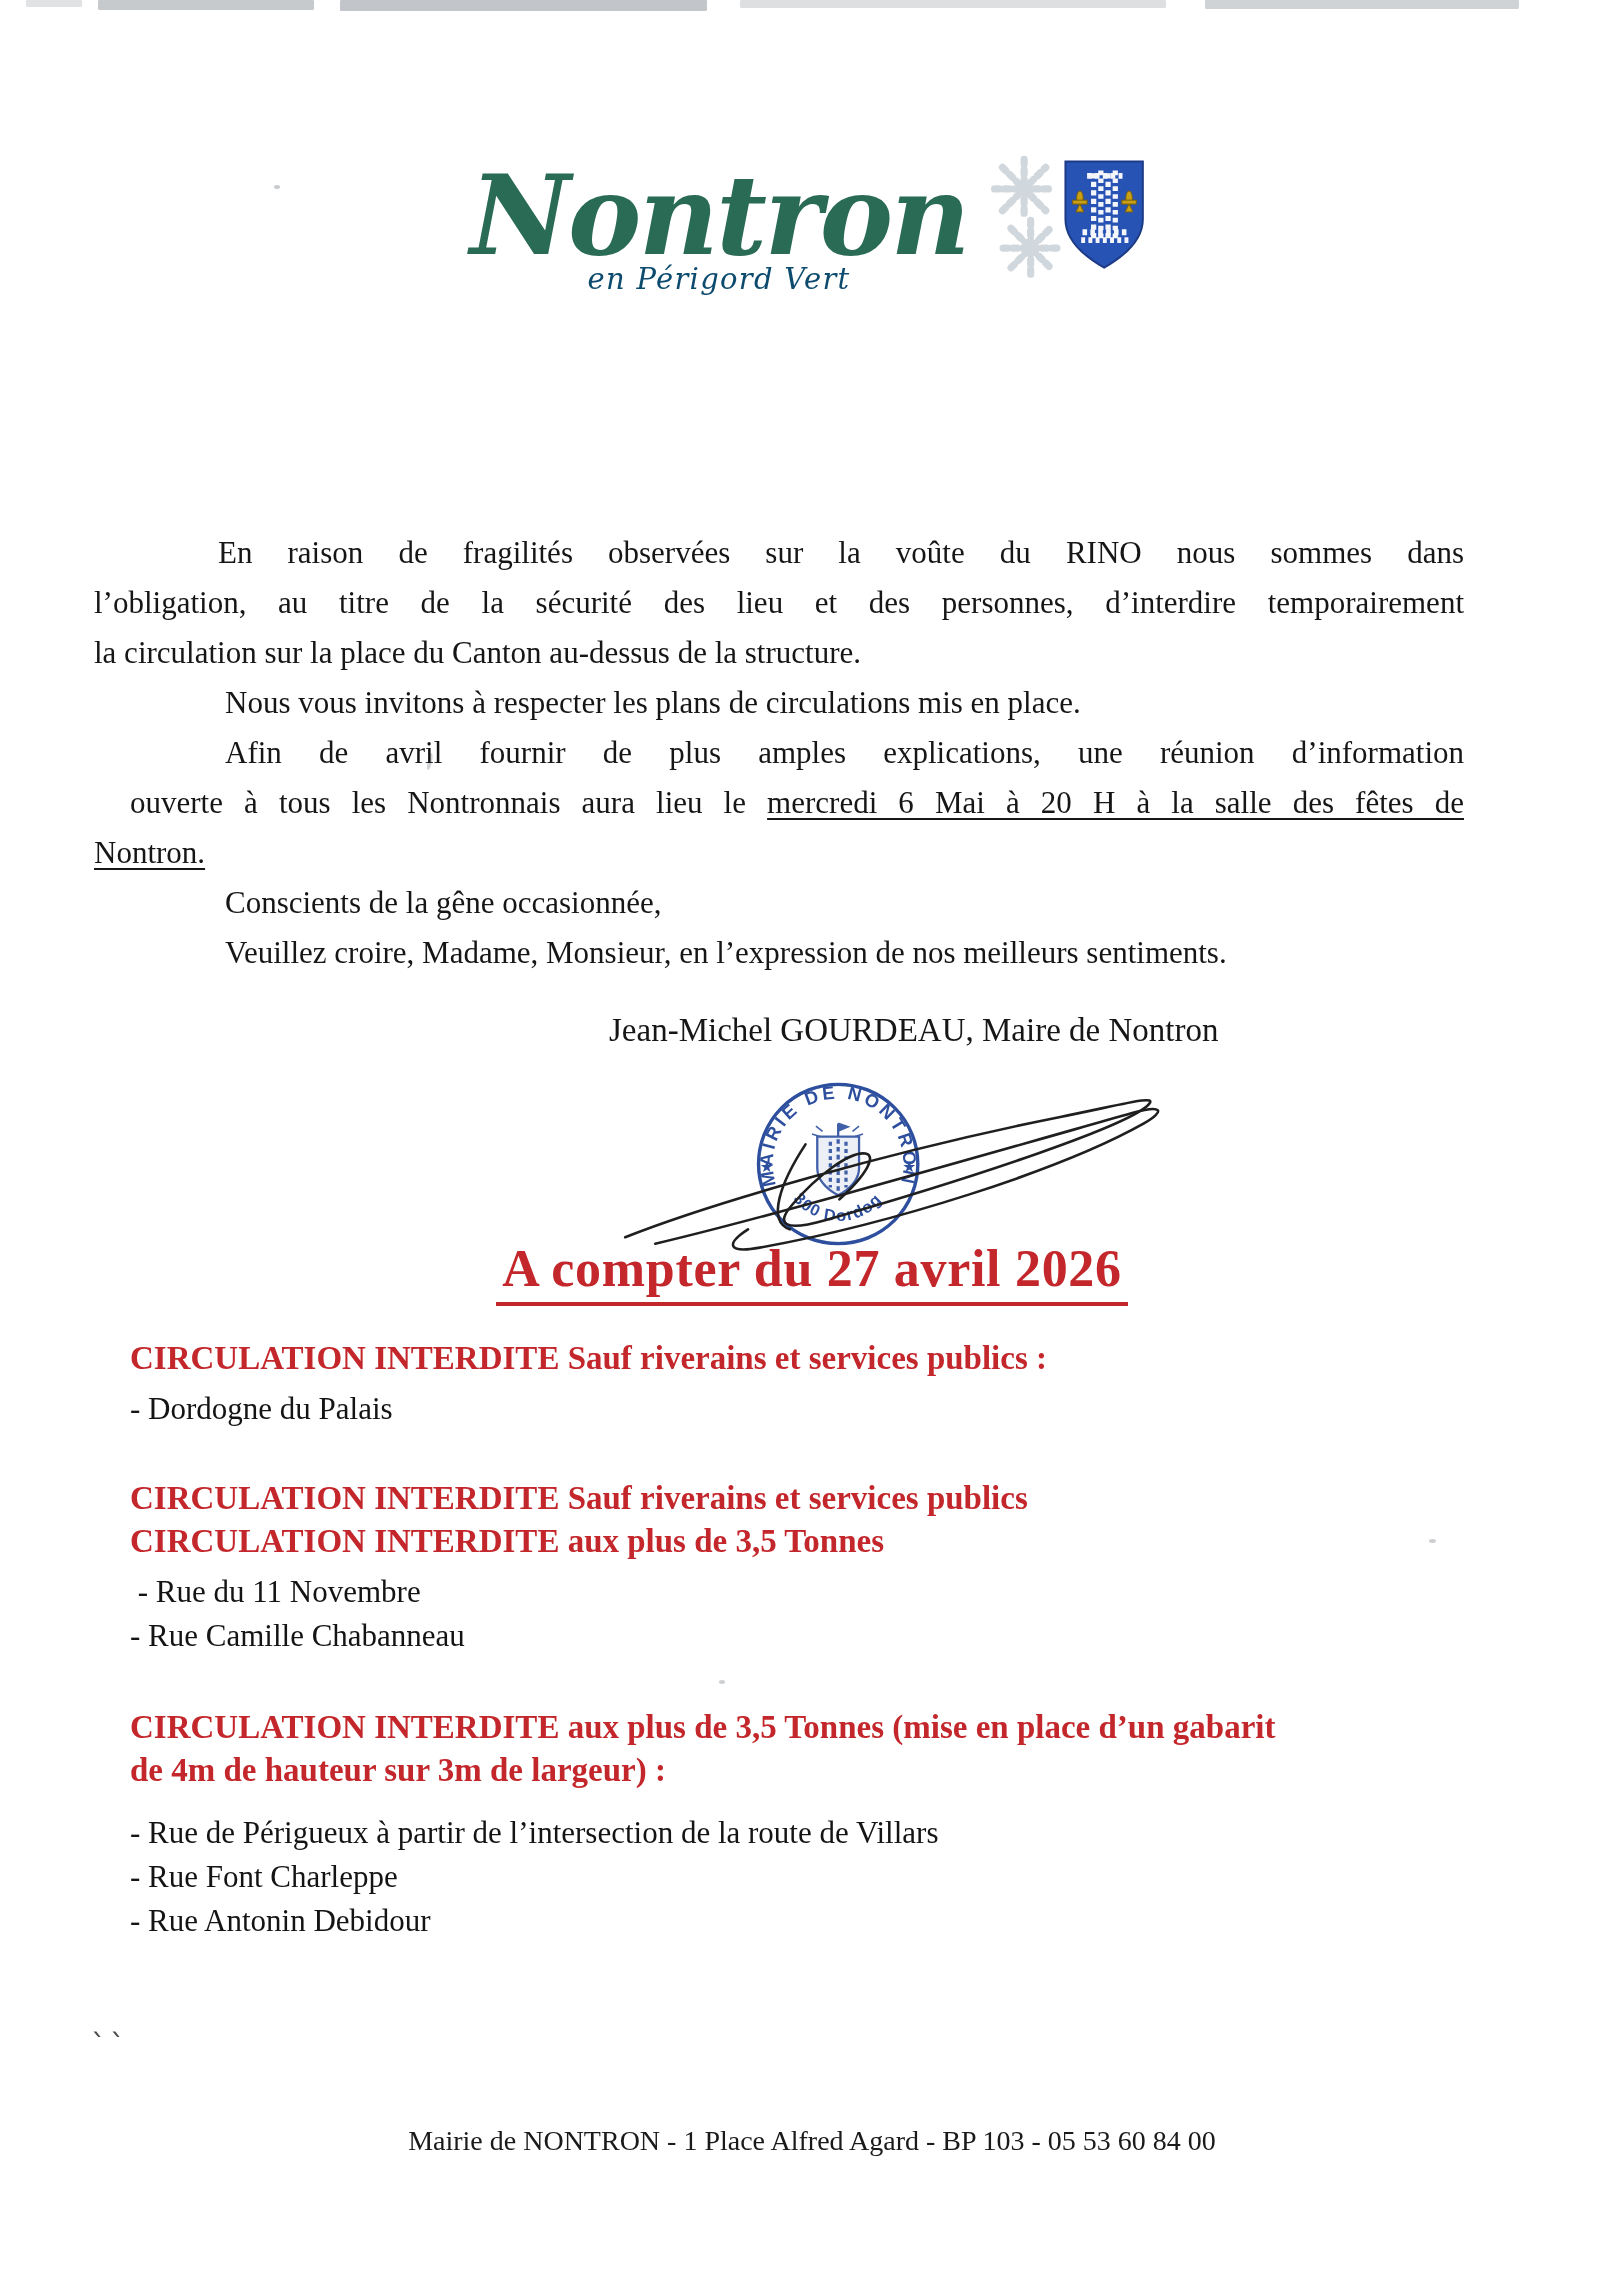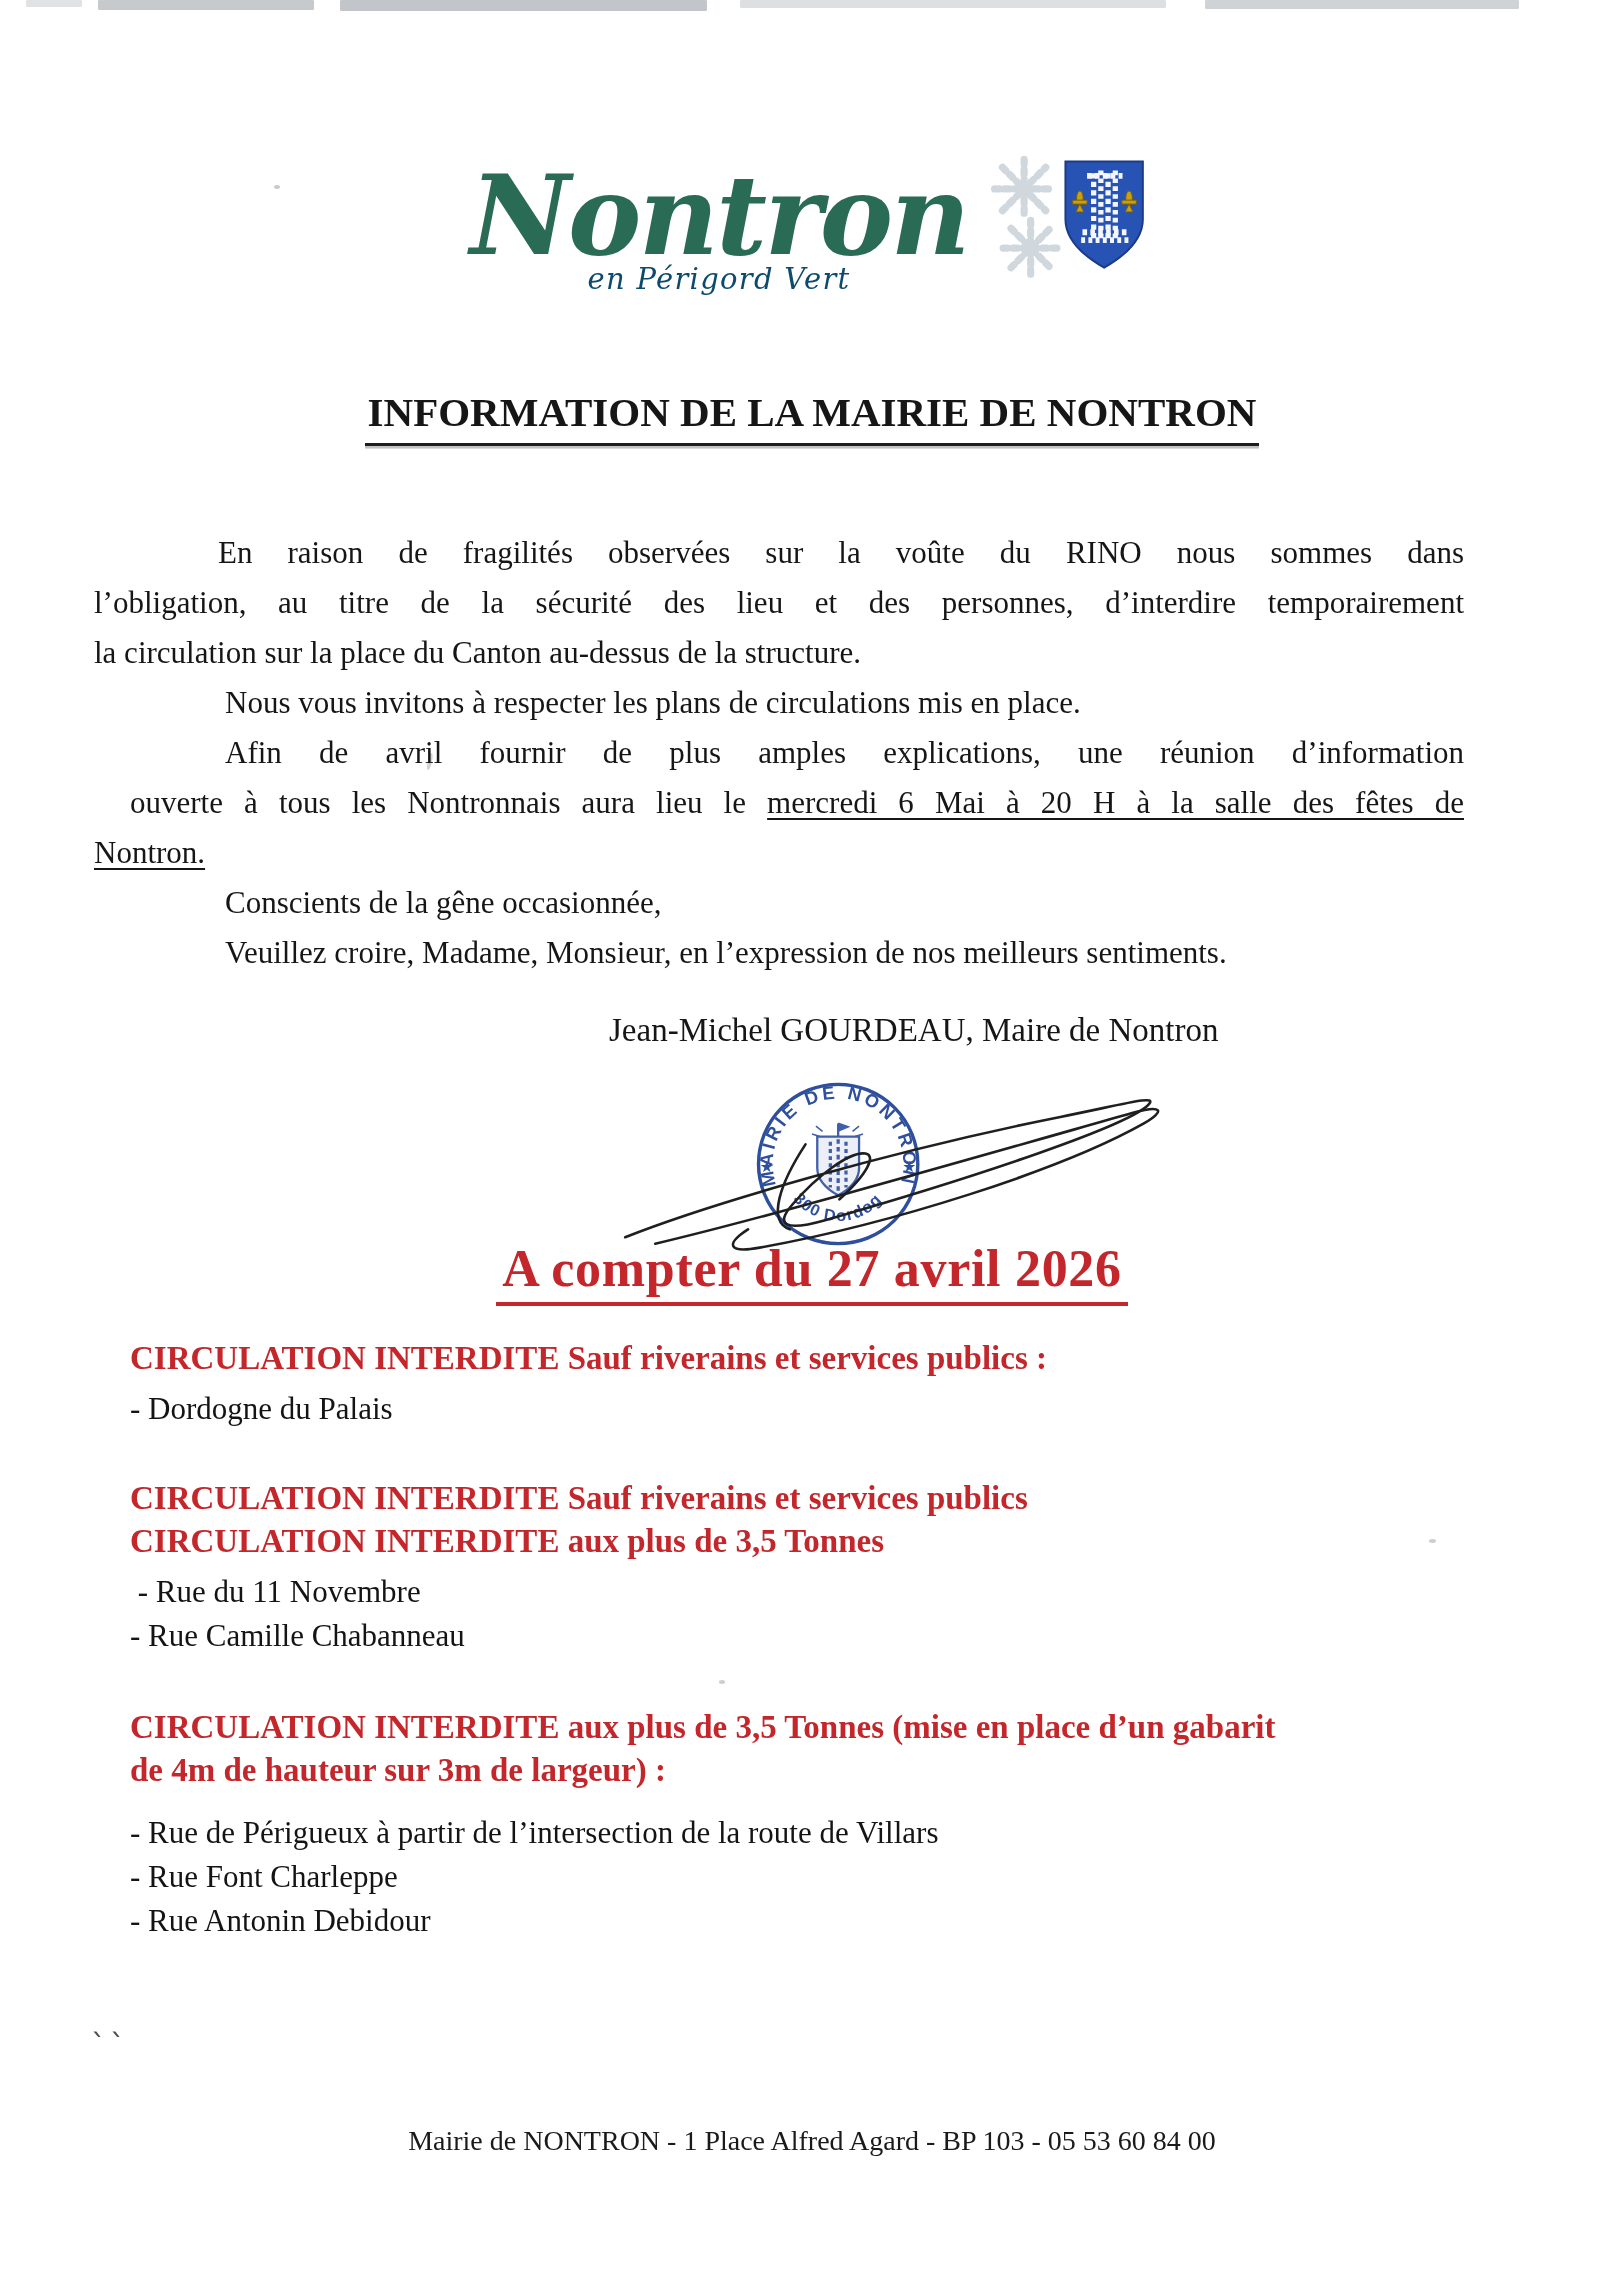--- a/index.html
+++ b/index.html
@@ -139,23 +139,20 @@
               <ellipse cx="0" cy="-6" rx="5" ry="11"></ellipse>
                 <rect x="-11" y="-3" width="22" height="6"></rect>
               <path d="M0 3 l-6 12 h12 z"></path>
             </g>
           </g>
         </g>
       </svg>
     </div>
   </div>
 
-  <div class="title-wrap">
-    <h1>INFORMATION DE LA MAIRIE DE NONTRON</h1>
-  </div>
 
   <div class="body-text">
     <div class="line just ind1">En raison de fragilités observées sur la voûte du RINO nous sommes dans</div>
     <div class="line just">l’obligation, au titre de la sécurité des lieu et des personnes, d’interdire temporairement</div>
     <div class="line">la circulation sur la place du Canton au-dessus de la structure.</div>
     <div class="line ind2">Nous vous invitons à respecter les plans de circulations mis en place.</div>
     <div class="line just ind2">Afin de avril fournir de plus amples explications, une réunion d’information</div>
     <div class="line just ind3"><span>ouverte à tous les Nontronnais aura lieu le </span><span class="u">mercredi 6 Mai à 20 H à la salle des fêtes de</span></div>
     <div class="line"><span class="u">Nontron.</span></div>
     <div class="line ind2">Conscients de la gêne occasionnée,</div>

